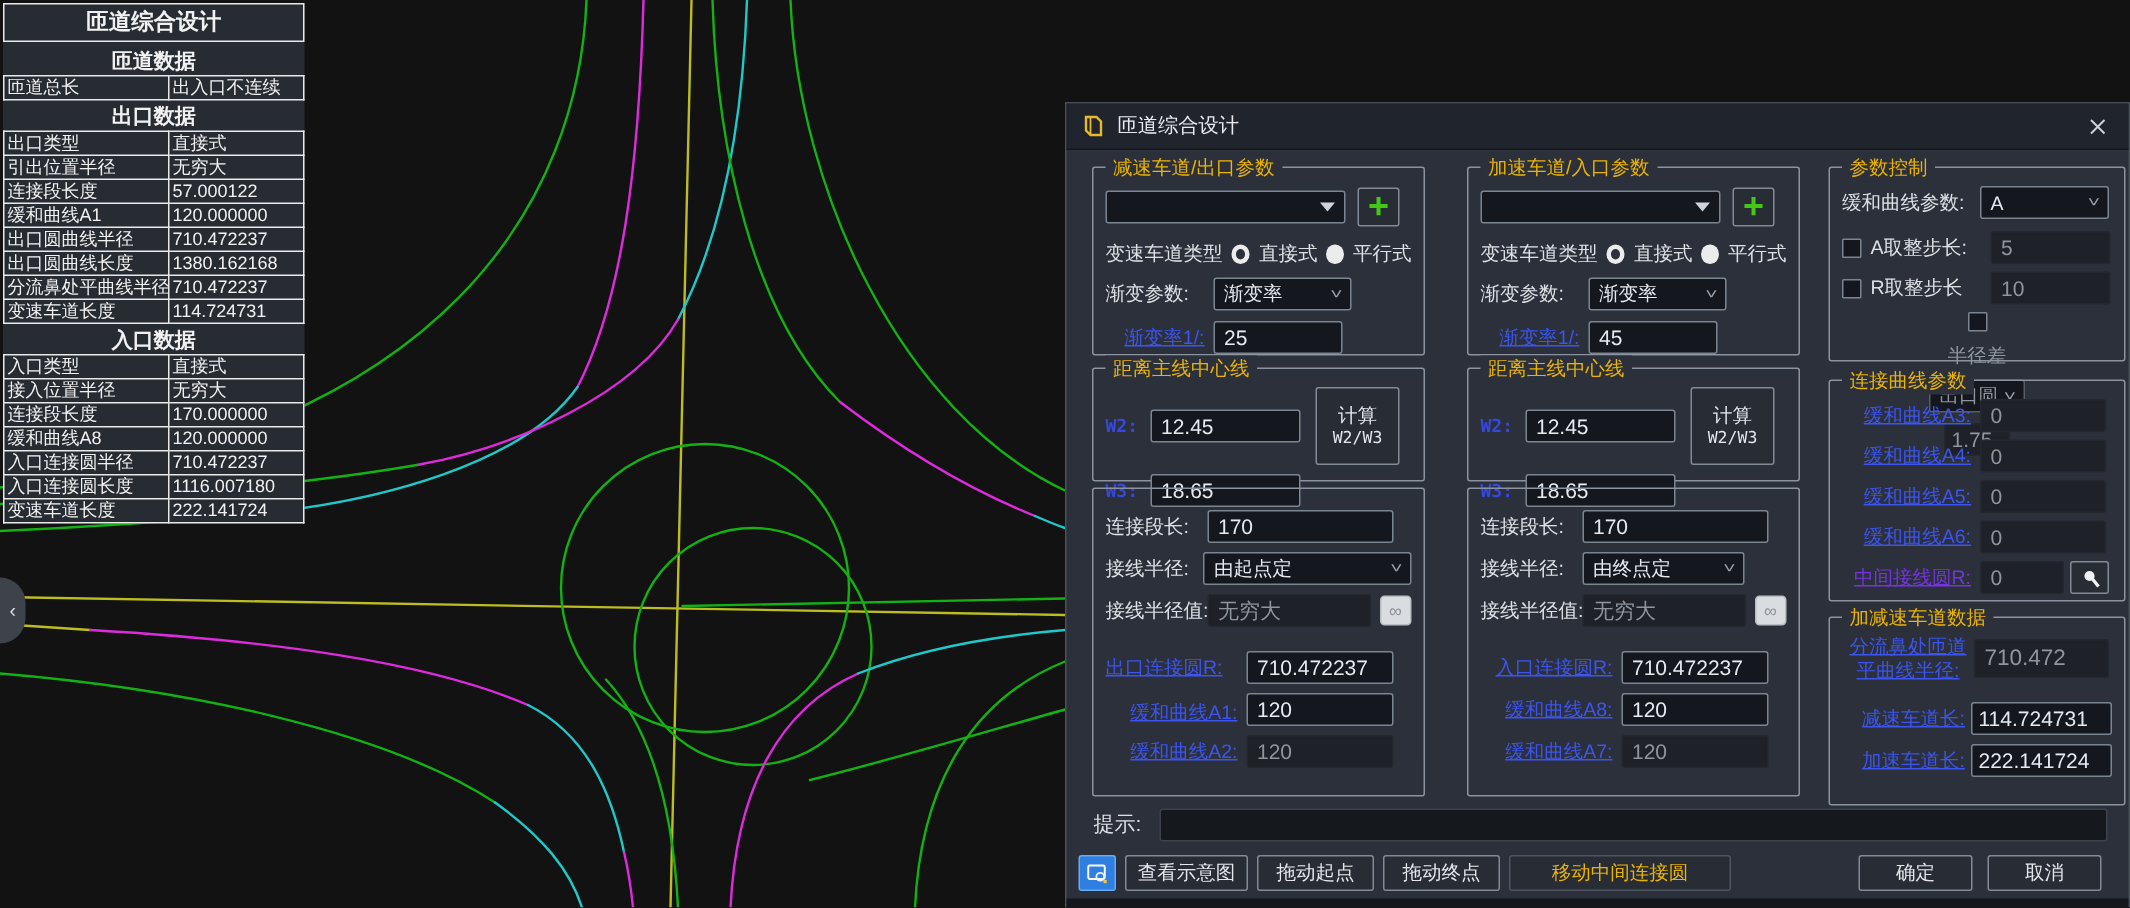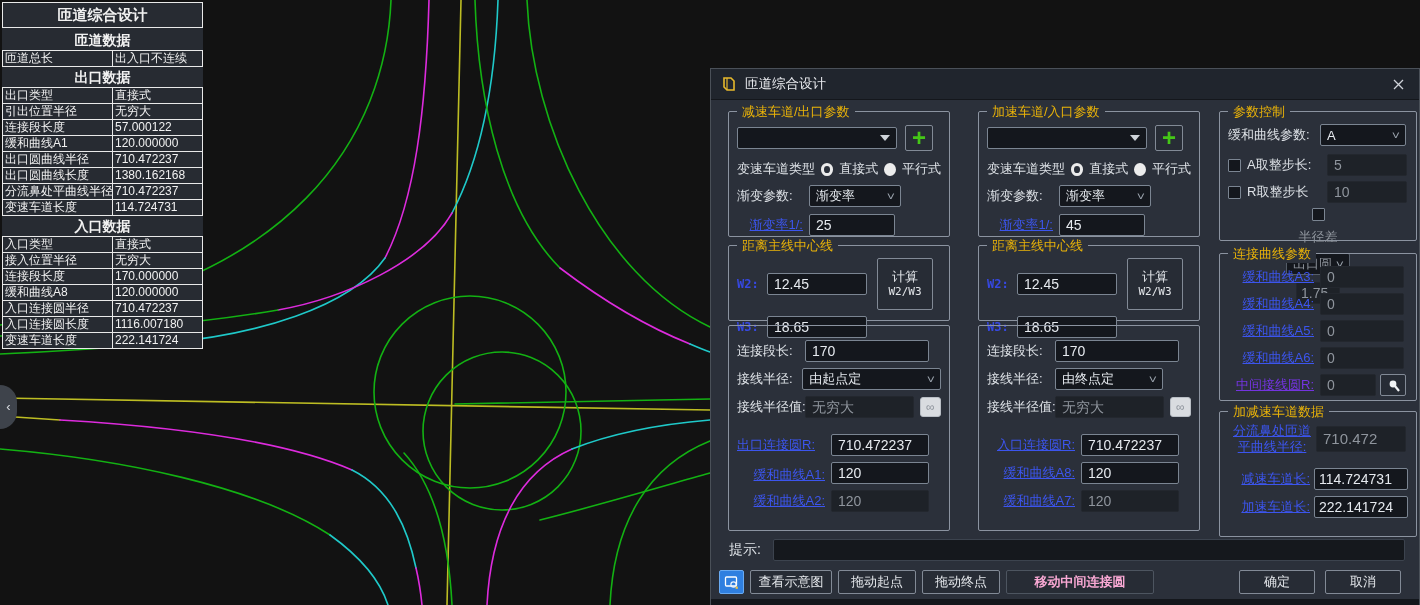--- a/index.html
+++ b/index.html
@@ -54,21 +54,21 @@
          border-top:6px solid #cfd4da; }
   .row { display:flex; align-items:center; }
 
   .radio-ring { width:13px; height:13px; border-radius:50%; border:3.5px solid #ececec; }
   .radio-solid { width:13px; height:13px; border-radius:50%; background:#ececec; }
   .cb { width:13px; height:13px; border:1px solid #7b8592; background:#14171d; border-radius:1px; }
 
   .btn { background:#272c35; border:1px solid #828a96; border-radius:2px; color:#e3e6ea;
          font-size:13px; height:24px; display:flex; align-items:center; justify-content:center;
          white-space:nowrap; }
-  .btn.disb { color:#f9a8d4; border-color:#4d5560;font-weight:bold; }
+  .btn.disb { color:#eab308; border-color:#4d5560; }
   .plus { color:#45c717; font-size:24px; font-weight:bold; line-height:20px; }
   .infbtn { background:#d9dce0; border:1px solid #b9bec5; border-radius:3px; color:#8d939b;
             width:22px; height:20px; font-size:12px; display:flex; align-items:center; justify-content:center; }
   .w23 { color:#3648e2; font-weight:bold; font-family:"DejaVu Sans Mono",monospace; font-size:12px; }
 
   .footer-strip { position:absolute; left:0; right:0; bottom:0; height:6px; background:#14171c; }
 </style>
 </head>
 <body>
 <div class="screen">

